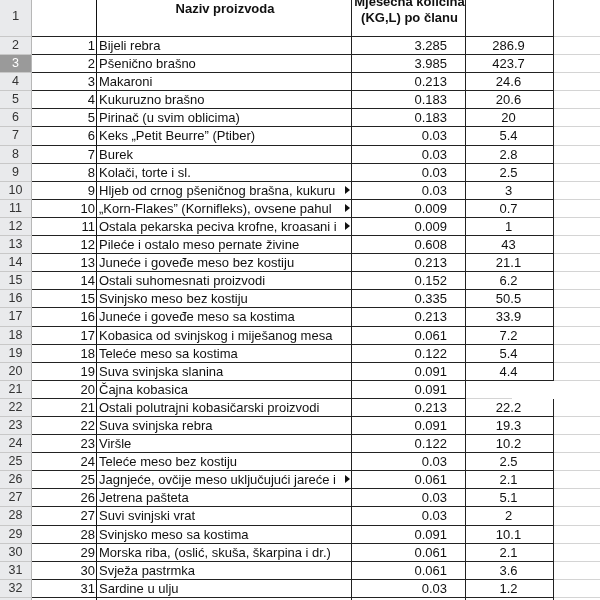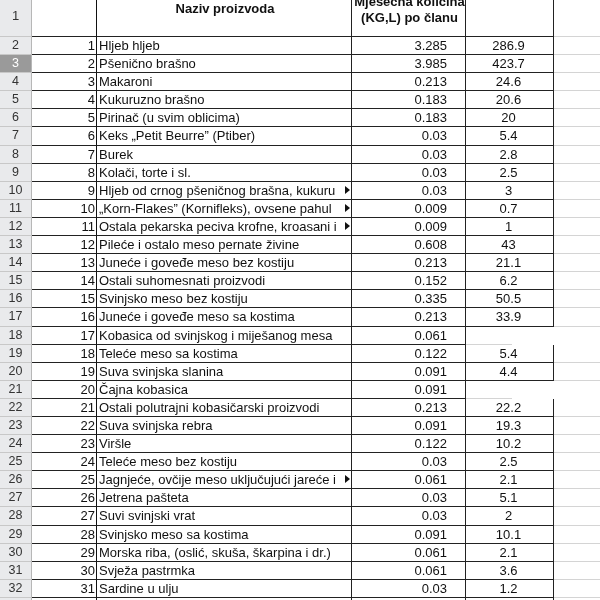--- a/index.html
+++ b/index.html
@@ -43,21 +43,21 @@
     <div class="cell cd">
       <span>kalorije</span>
       <span class="l2">po članu</span>
     </div>
     <div class="cell ce"></div>
   </div>
   <div id="body-rows">
       <div class="row">
         <div class="cell rh">2</div>
         <div class="cell ca">1</div>
-        <div class="cell cb"><span>Hljeb hljeb</span></div>
+        <div class="cell cb"><span>Bijeli rebra</span></div>
         <div class="cell cc">3.285</div>
         <div class="cell cd">286.9</div>
         <div class="cell ce"></div>
       </div>
       <div class="row">
         <div class="cell rh sel">3</div>
         <div class="cell ca">2</div>
         <div class="cell cb"><span>Pšenično brašno</span></div>
         <div class="cell cc">3.985</div>
         <div class="cell cd">423.7</div>
@@ -173,20 +173,21 @@
         <div class="cell cb"><span>Juneće i goveđe meso sa kostima</span></div>
         <div class="cell cc">0.213</div>
         <div class="cell cd">33.9</div>
         <div class="cell ce"></div>
       </div>
       <div class="row">
         <div class="cell rh">18</div>
         <div class="cell ca">17</div>
         <div class="cell cb"><span>Kobasica od svinjskog i miješanog mesa</span></div>
         <div class="cell cc">0.061</div>
+        <div class="cell cd">7.2</div>
         <div class="cell ce"></div>
       </div>
       <div class="row">
         <div class="cell rh">19</div>
         <div class="cell ca">18</div>
         <div class="cell cb"><span>Teleće meso sa kostima</span></div>
         <div class="cell cc">0.122</div>
         <div class="cell cd">5.4</div>
         <div class="cell ce"></div>
       </div>

